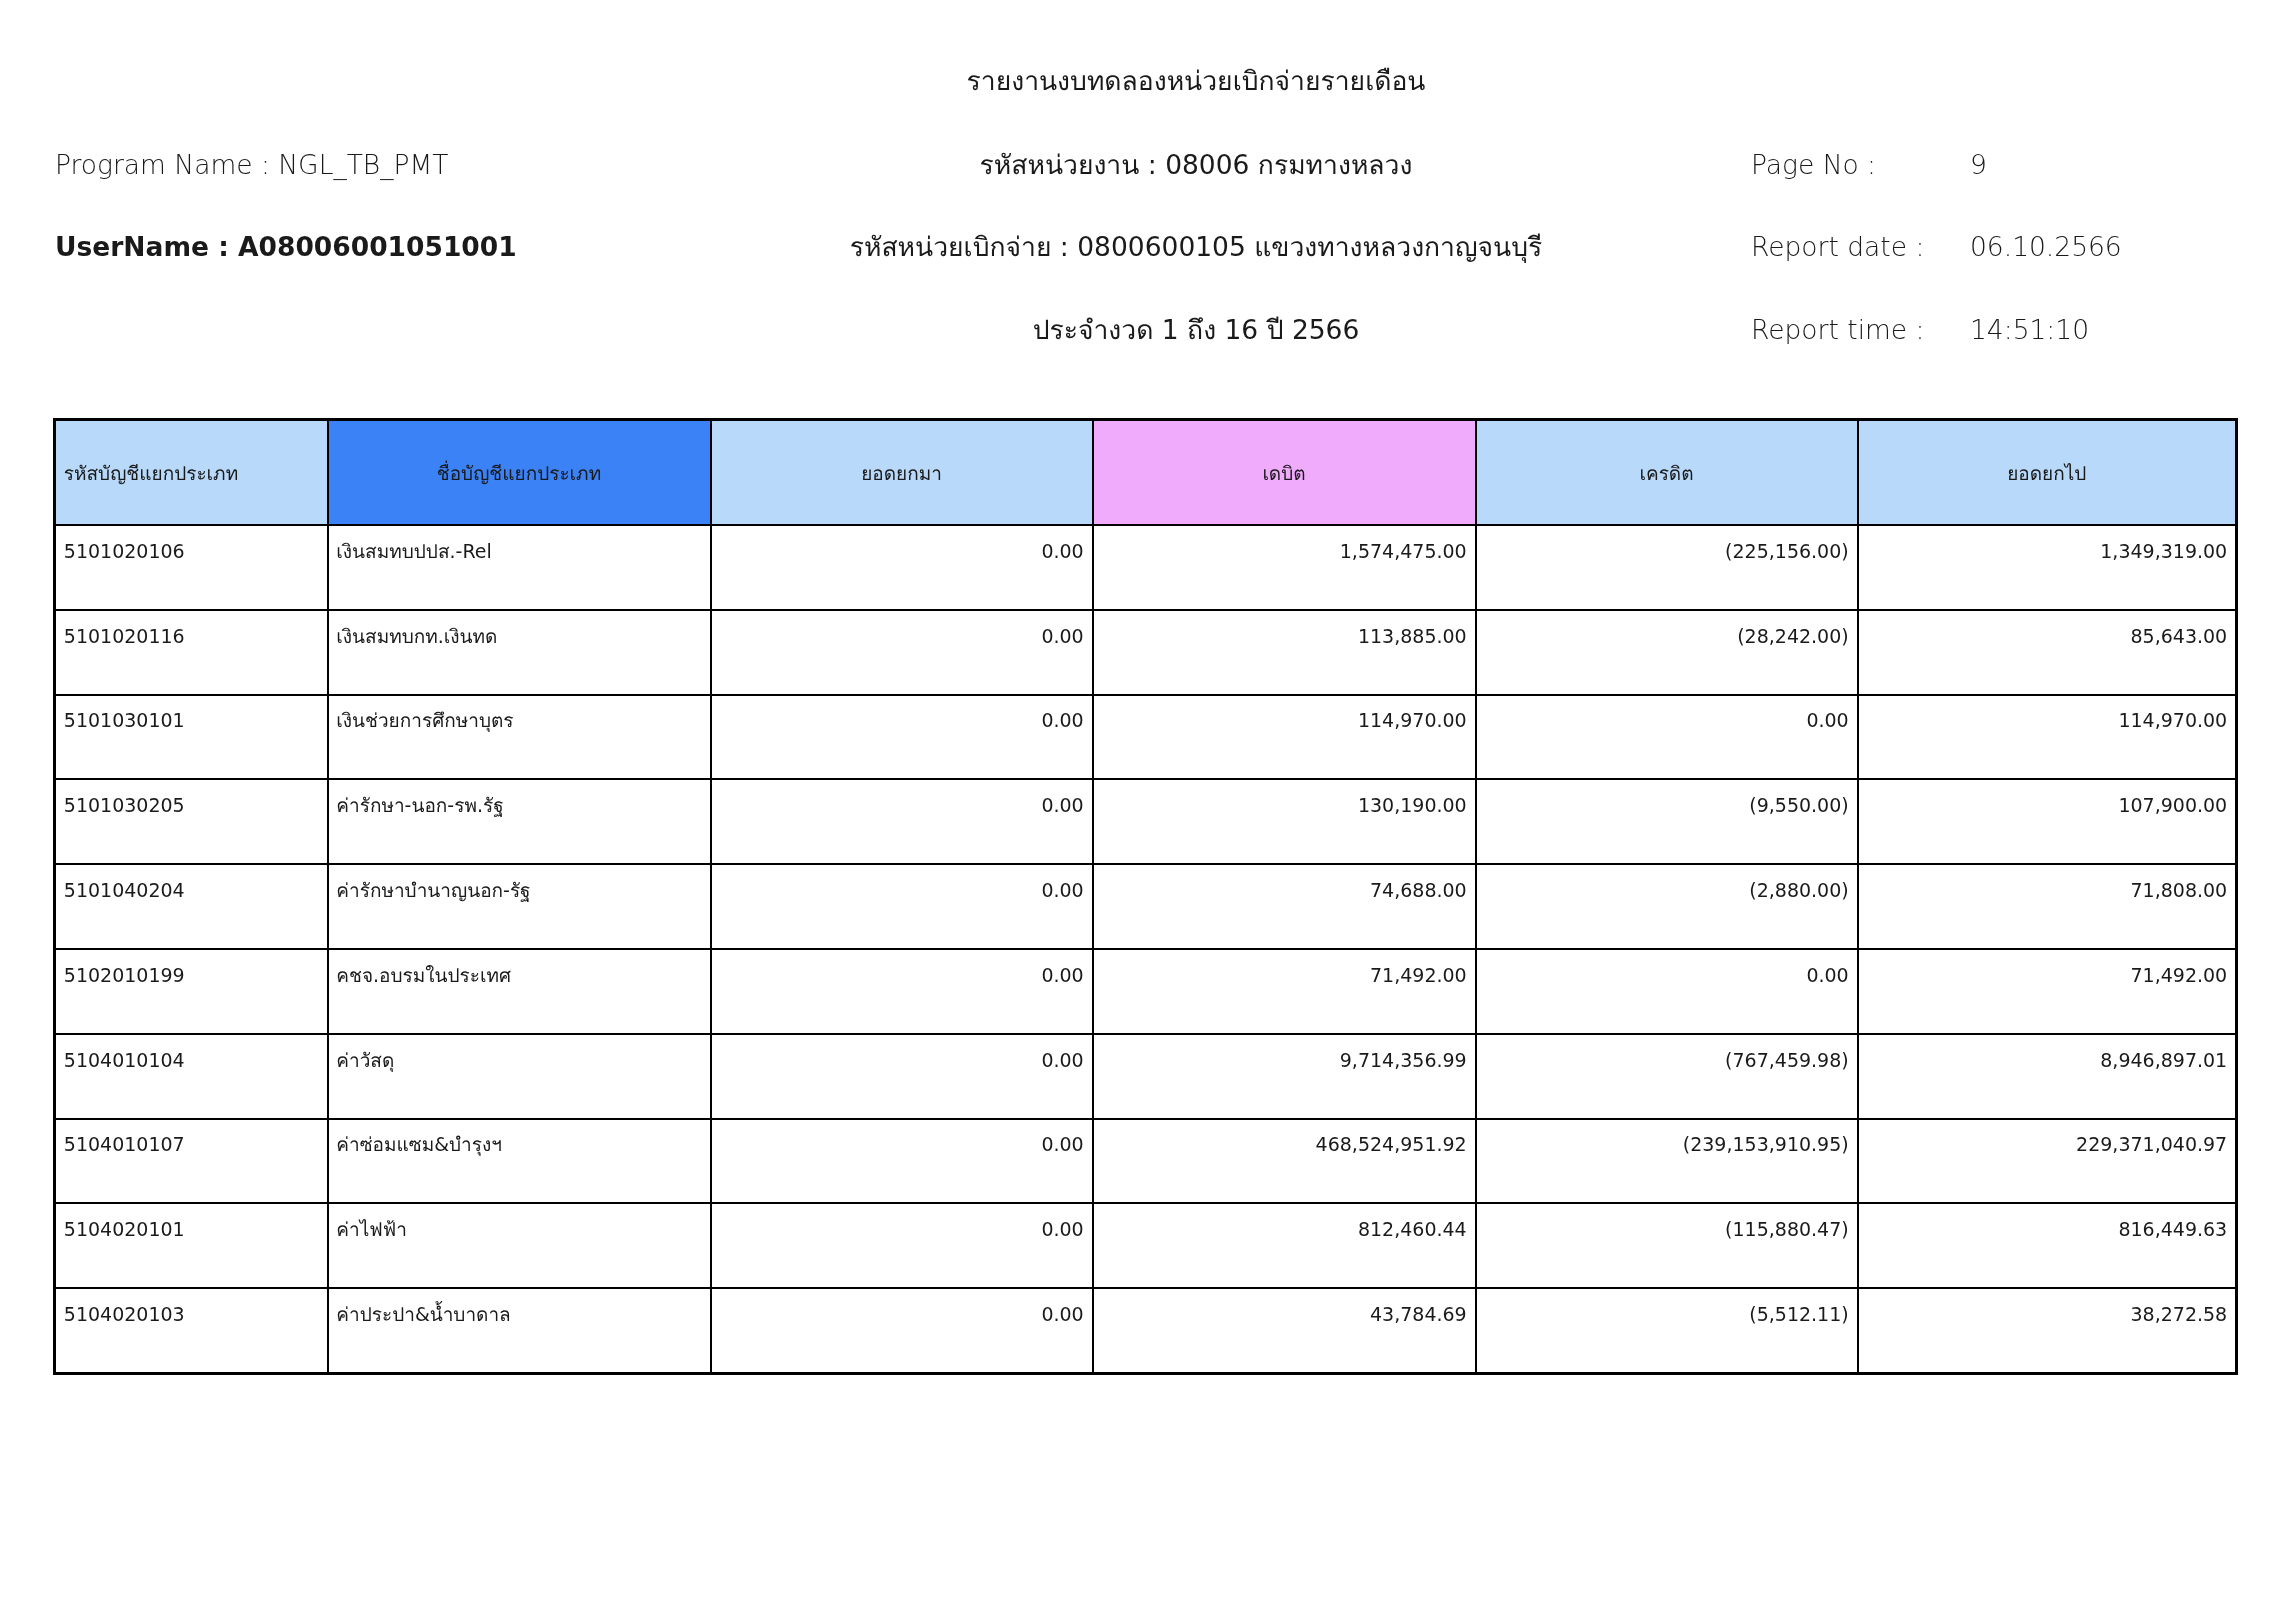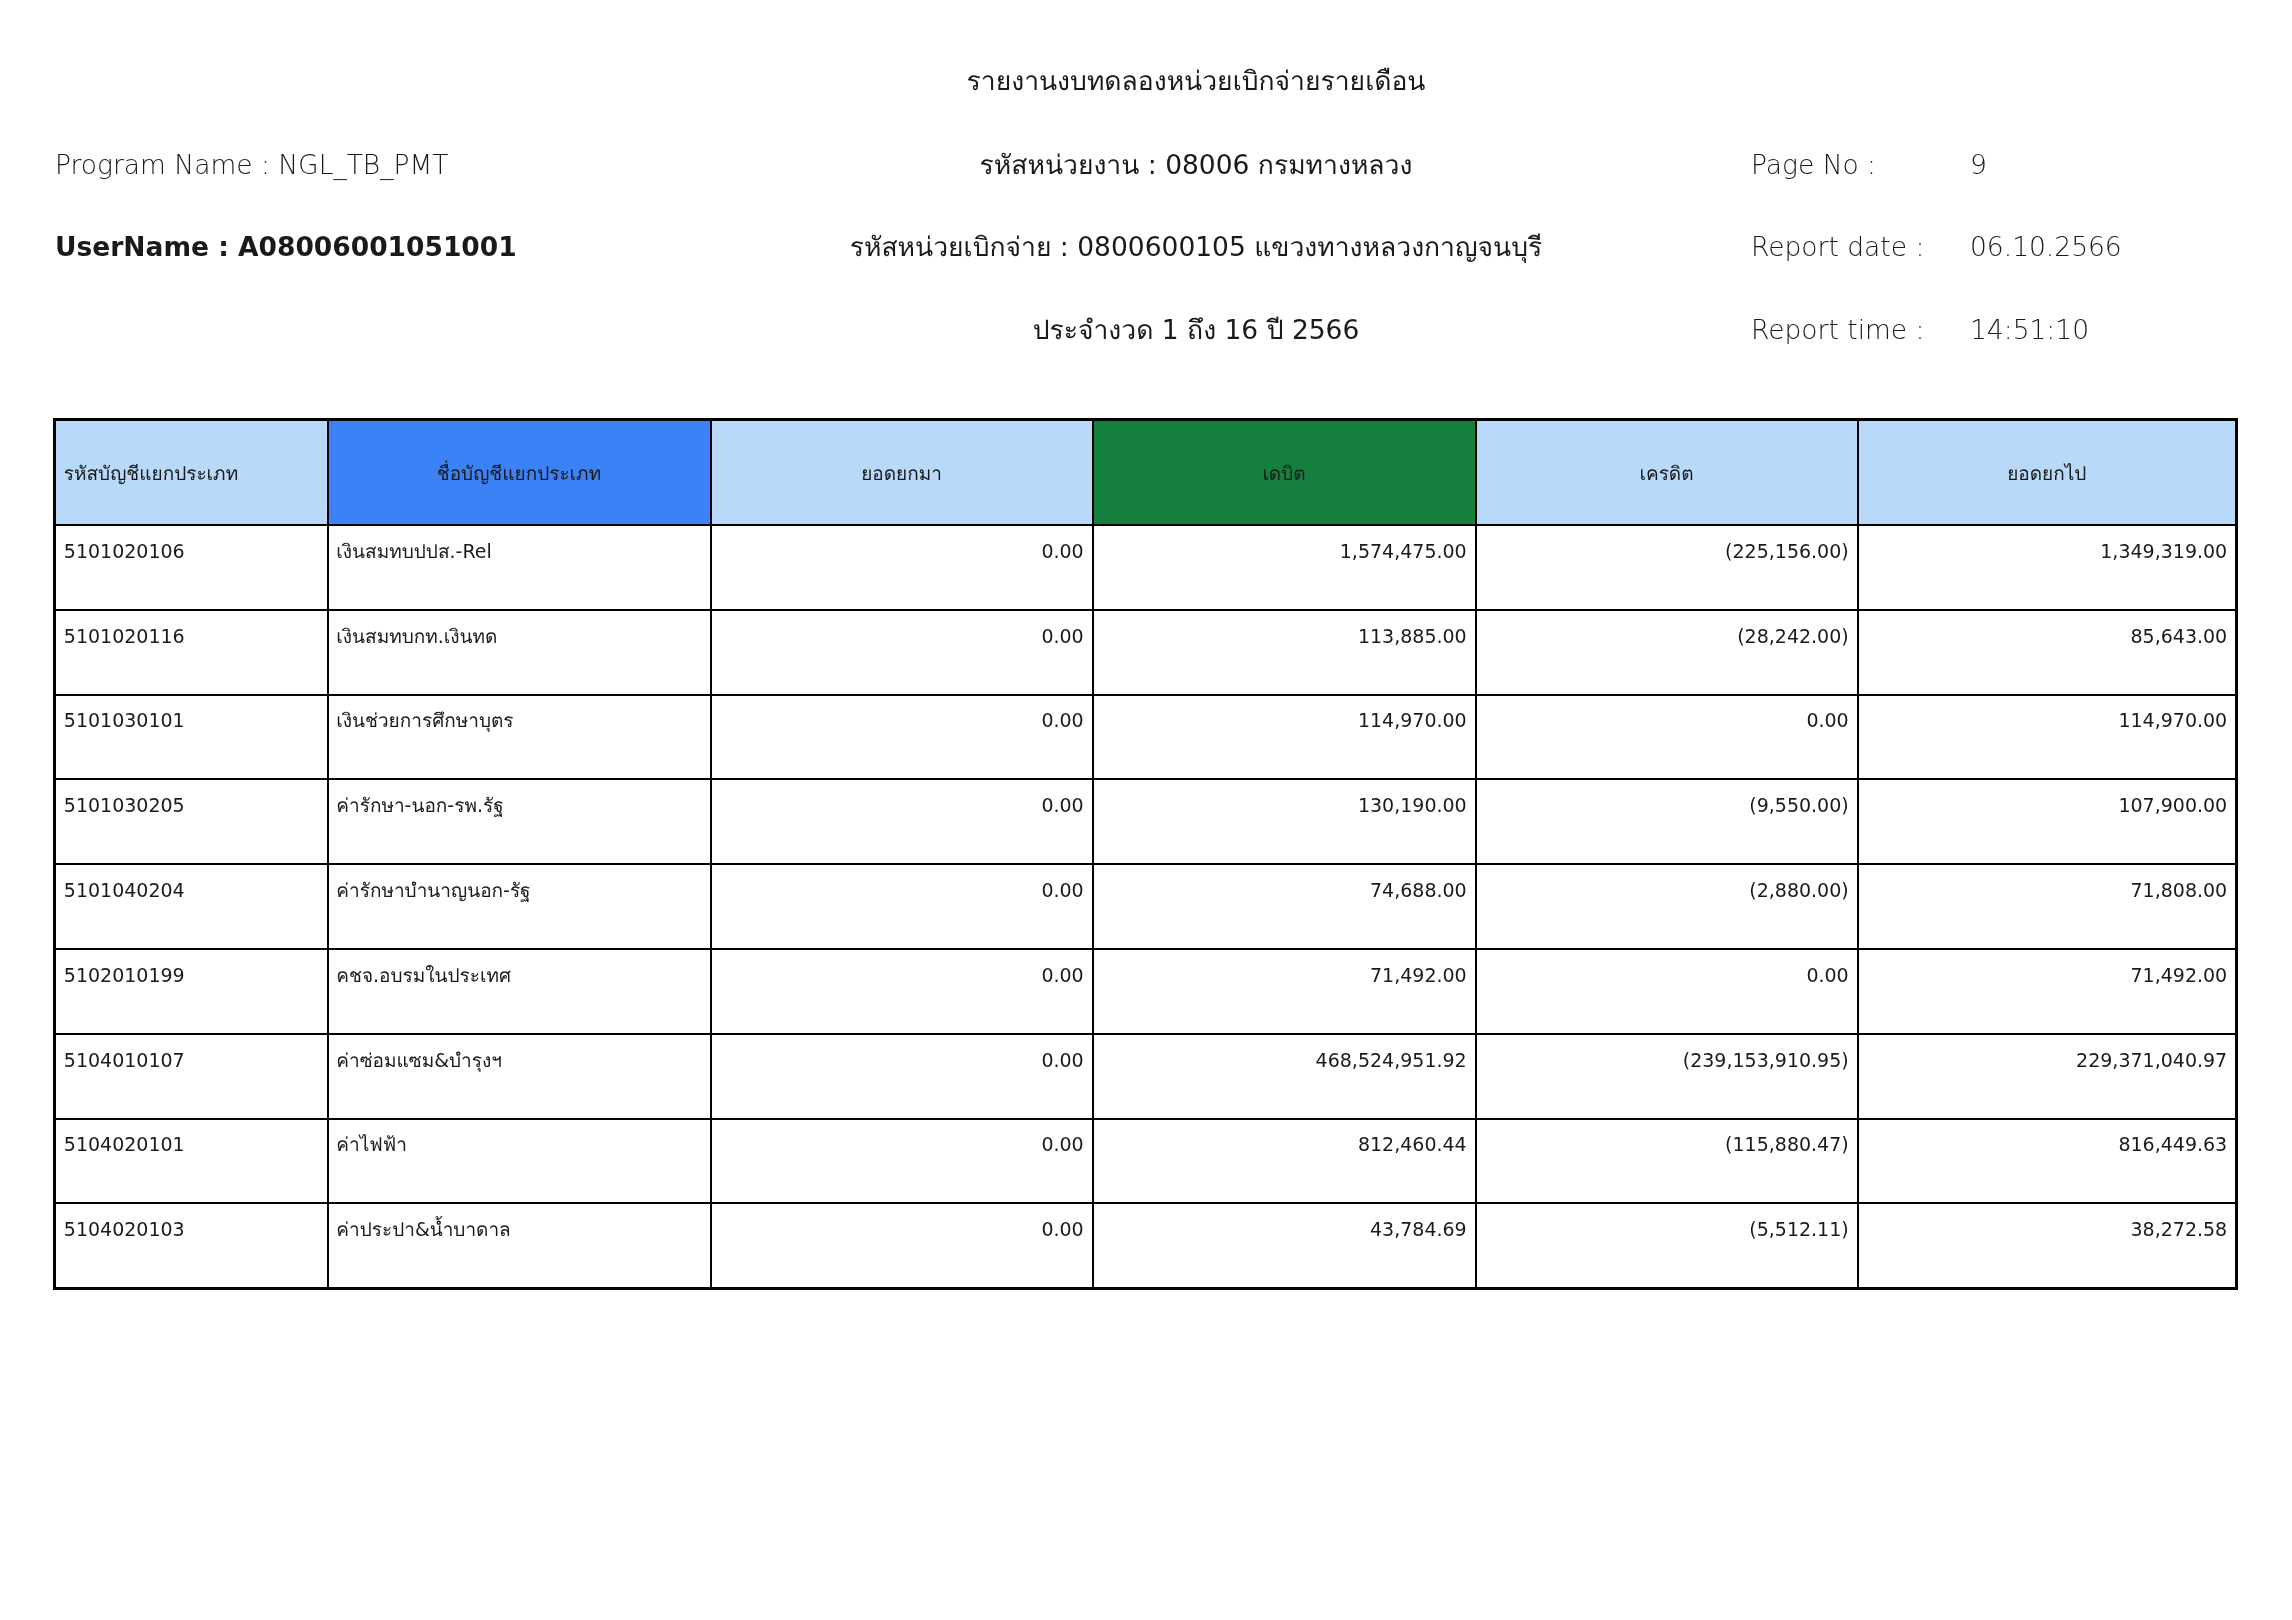--- a/index.html
+++ b/index.html
@@ -108,21 +108,21 @@
     <col style="width:382px">
     <col style="width:383px">
     <col style="width:382px">
     <col style="width:379px">
   </colgroup>
   <thead>
     <tr>
       <th style="background: rgb(184, 217, 249);">รหัสบัญชีแยกประเภท</th>
       <th style="background: #3b82f6;">ชื่อบัญชีแยกประเภท</th>
       <th style="background: rgb(184, 217, 249);">ยอดยกมา</th>
-      <th style="background: #15803d;">เดบิต</th>
+      <th style="background: #f0abfc;">เดบิต</th>
       <th style="background: rgb(184, 217, 249);">เครดิต</th>
       <th style="background: rgb(184, 217, 249);">ยอดยกไป</th>
     </tr>
   </thead>
   <tbody id="tb-body">
       <tr>
         <td class="code">5101020106</td>
         <td class="name">เงินสมทบปปส.-Rel</td>
         <td class="num">0.00</td>
         <td class="num">1,574,475.00</td>
@@ -163,20 +163,28 @@
       </tr>
       <tr>
         <td class="code">5102010199</td>
         <td class="name">คชจ.อบรมในประเทศ</td>
         <td class="num">0.00</td>
         <td class="num">71,492.00</td>
         <td class="num">0.00</td>
         <td class="num">71,492.00</td>
       </tr>
       <tr>
+        <td class="code">5104010104</td>
+        <td class="name">ค่าวัสดุ</td>
+        <td class="num">0.00</td>
+        <td class="num">9,714,356.99</td>
+        <td class="num">(767,459.98)</td>
+        <td class="num">8,946,897.01</td>
+      </tr>
+      <tr>
         <td class="code">5104010107</td>
         <td class="name">ค่าซ่อมแซม&amp;บำรุงฯ</td>
         <td class="num">0.00</td>
         <td class="num">468,524,951.92</td>
         <td class="num">(239,153,910.95)</td>
         <td class="num">229,371,040.97</td>
       </tr>
       <tr>
         <td class="code">5104020101</td>
         <td class="name">ค่าไฟฟ้า</td>

